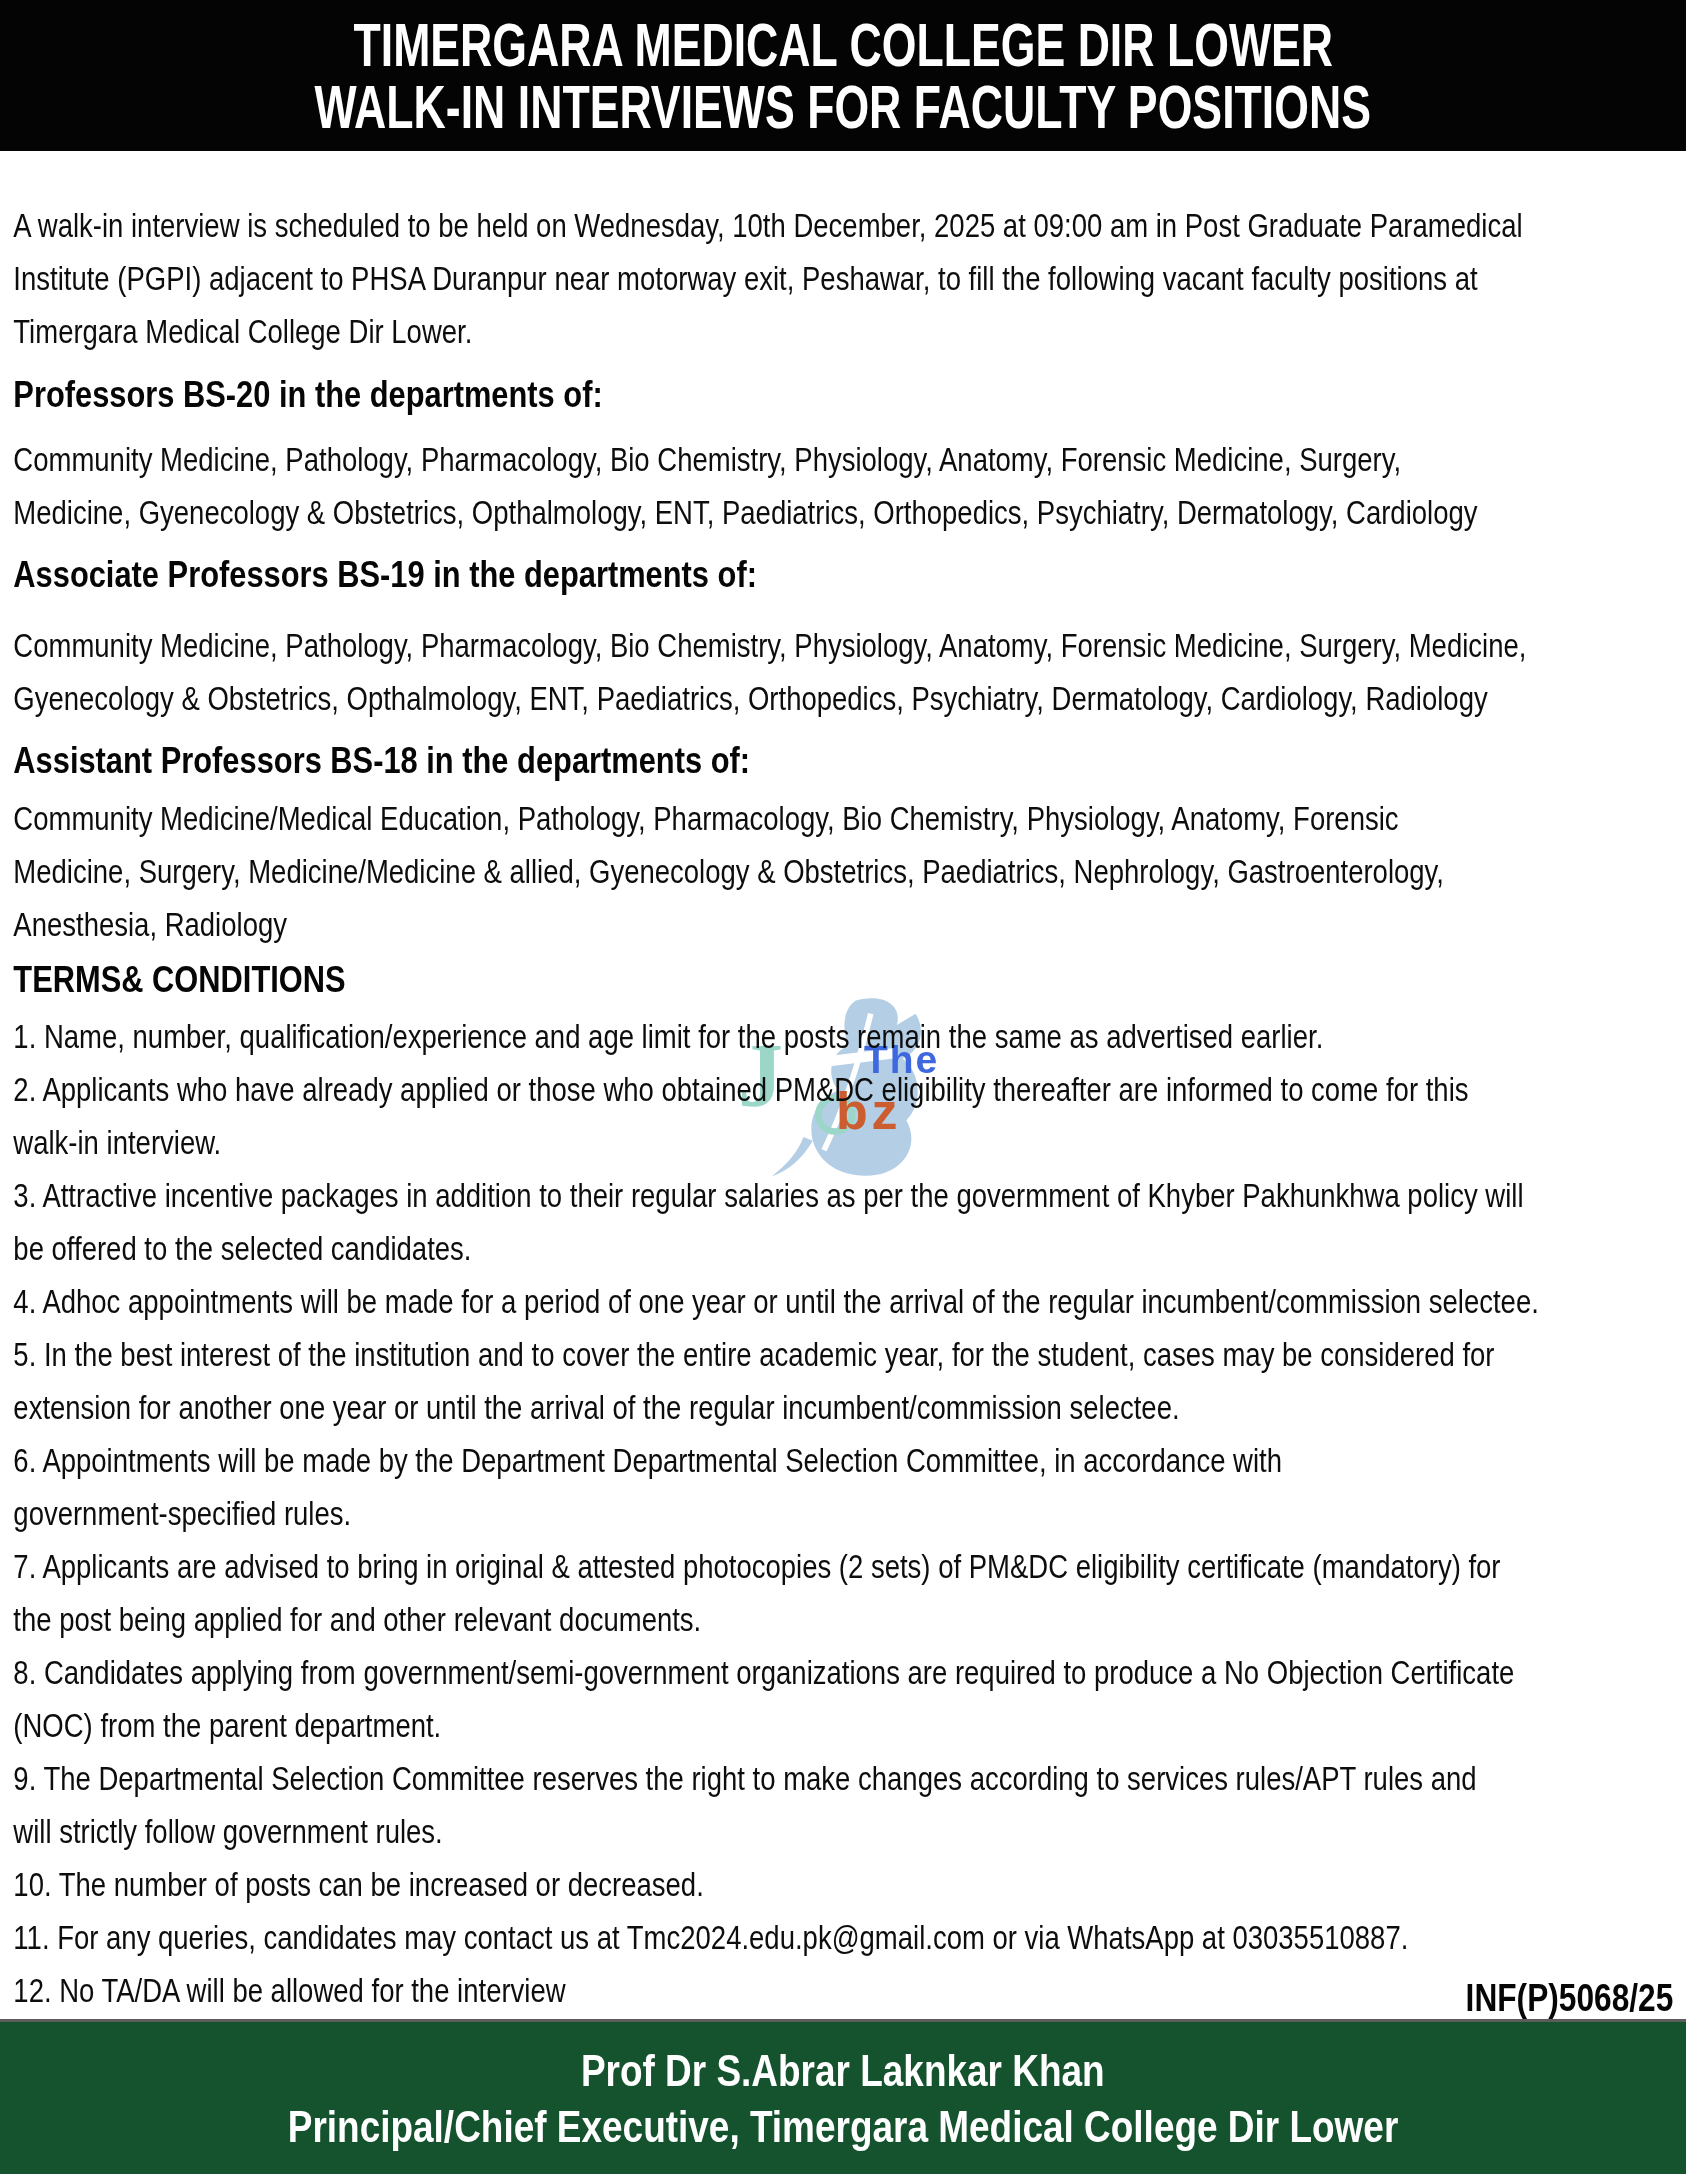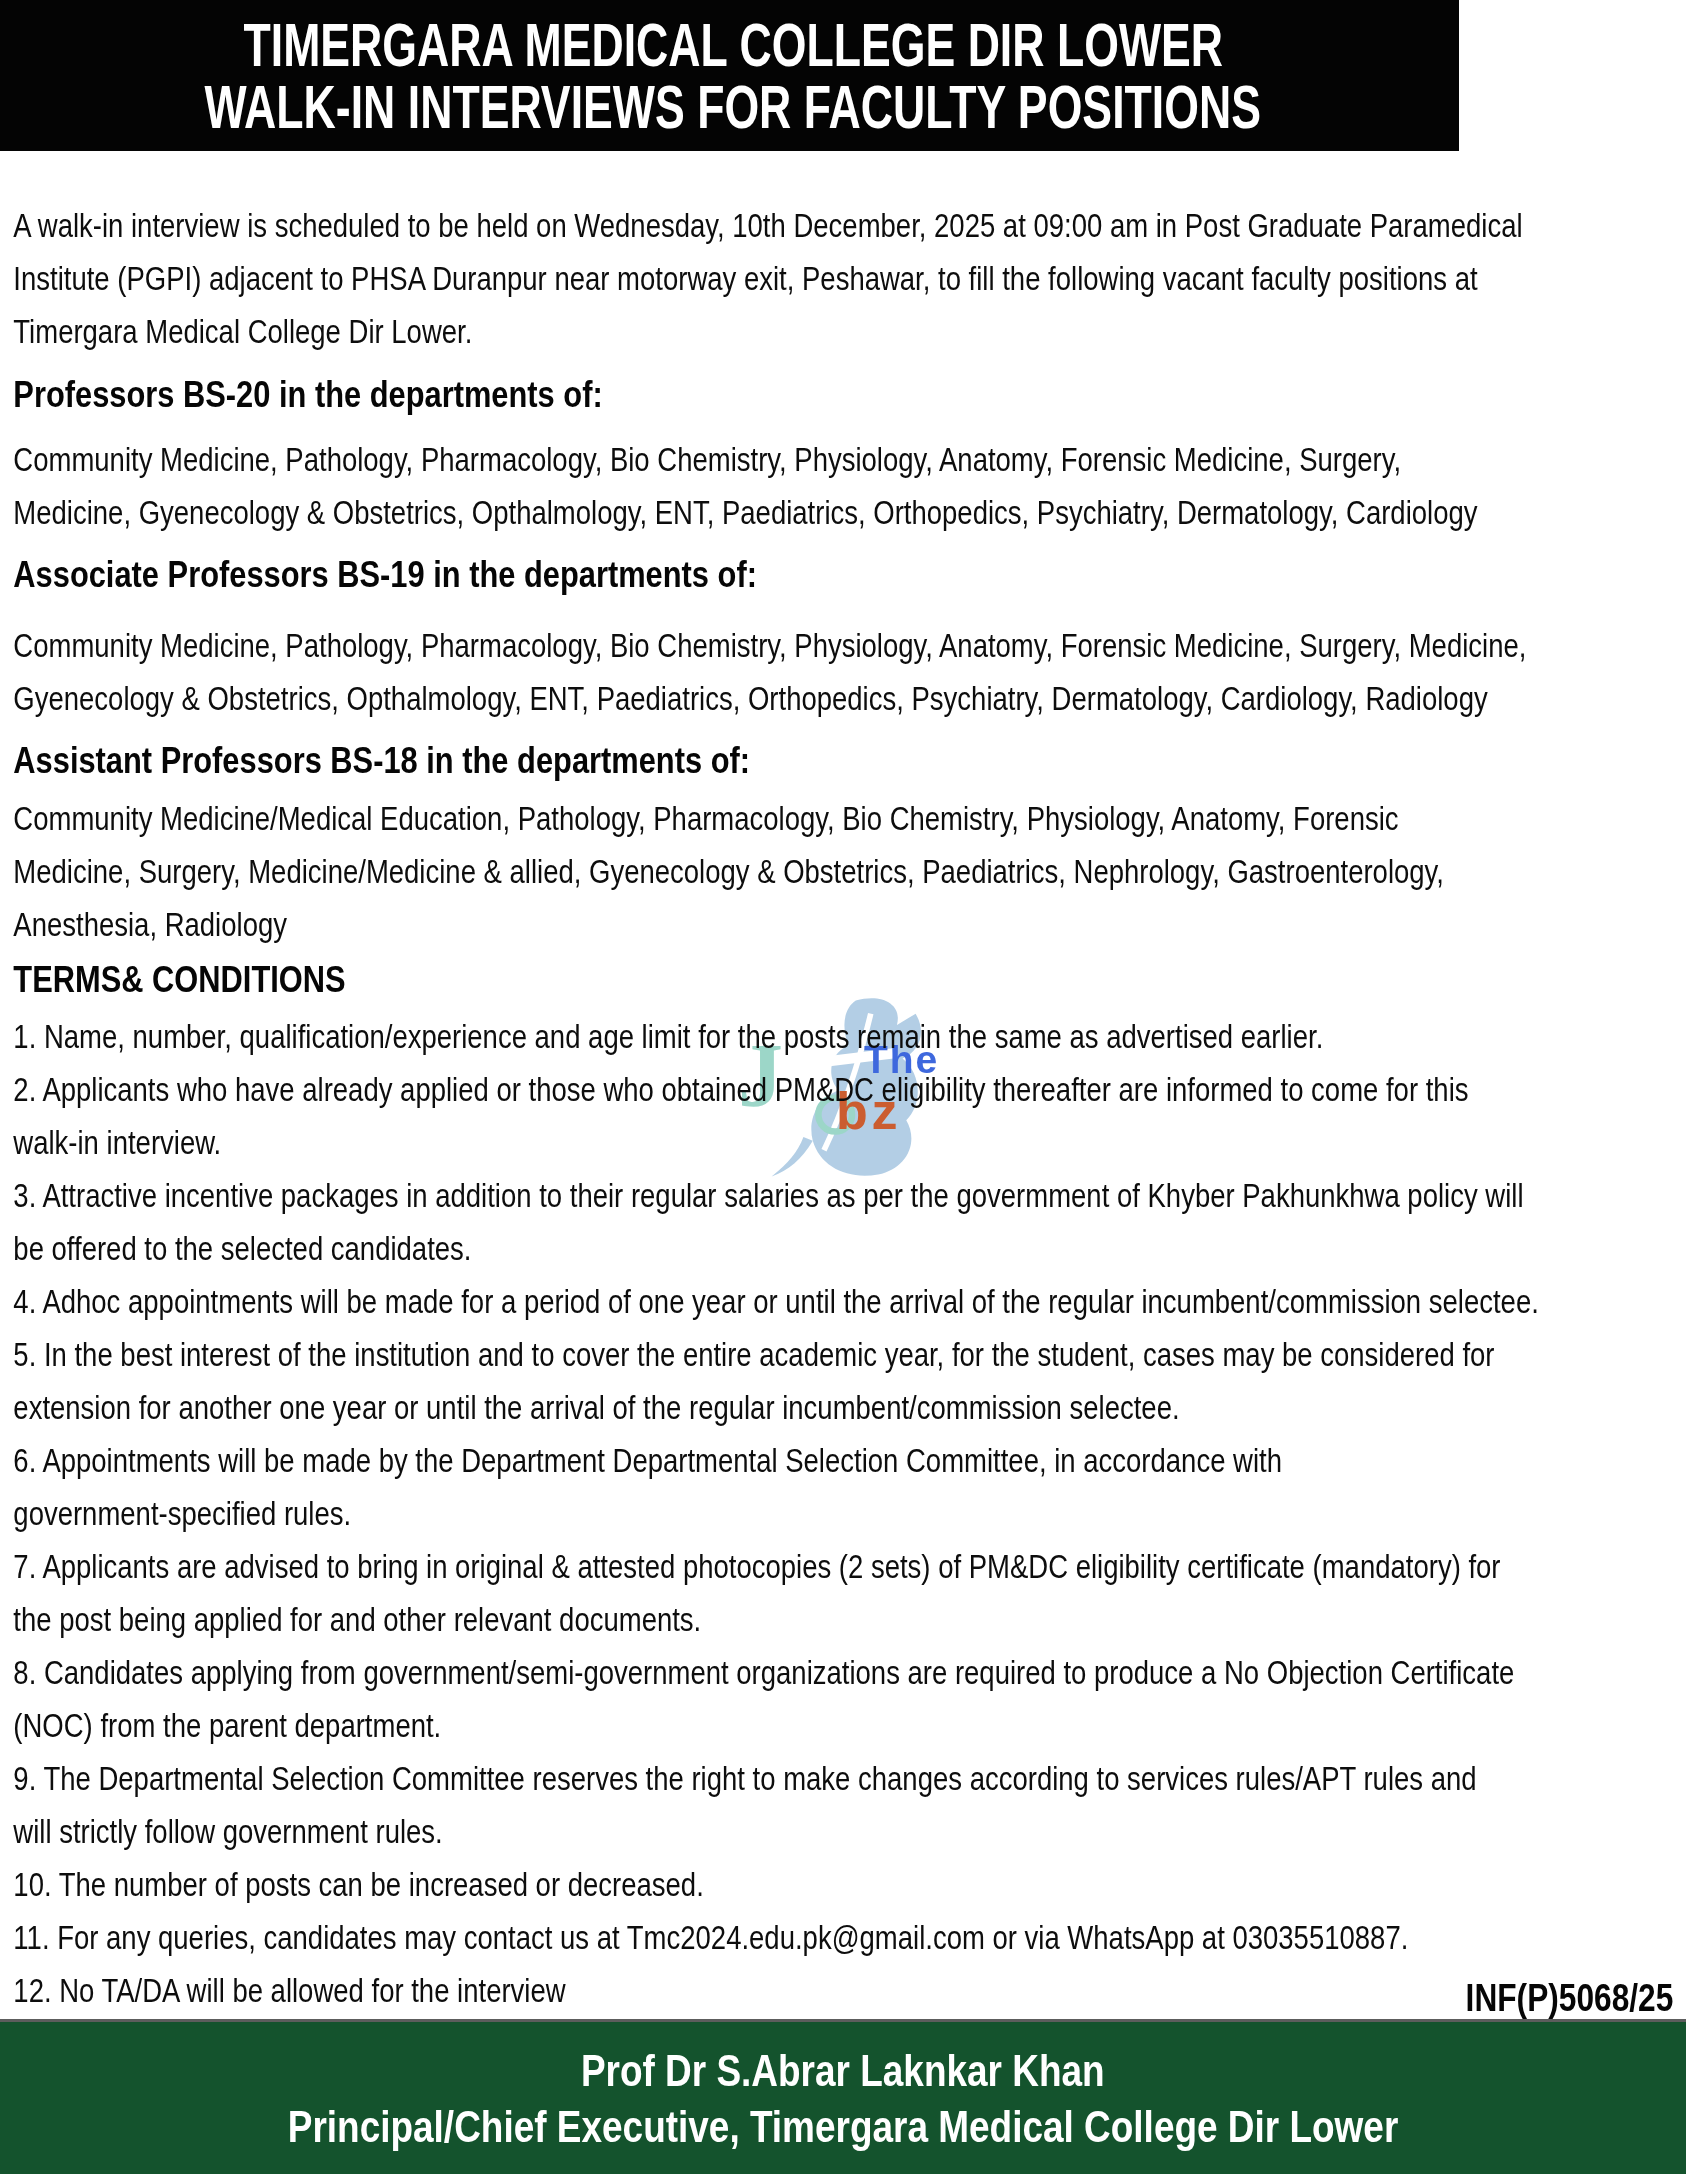--- a/index.html
+++ b/index.html
@@ -3,23 +3,23 @@
 <meta charset="utf-8">
 <style>
   html,body { margin:0; padding:0; background:#e8e8e8; }
   .page {
     position:relative; width:1686px; height:2175px;
     background:#ffffff; overflow:hidden;
     font-family:"Liberation Sans", sans-serif; color:#111;
   }
   
   .header-band {
-    position:absolute; top:0; left:0; width:1452px; height:151px;
+    position:absolute; top:0; left:0; width:1686px; height:151px;
     background:#040404; display:flex; flex-direction:column;
-    align-items:center; justify-content:center;padding-left:7px;
+    align-items:center; justify-content:center;
   }
   .header-band .title {
     display:block; color:#ffffff; font-weight:bold; font-size:62px;
     line-height:62px; white-space:nowrap; transform:scaleX(0.72);
     transform-origin:50% 50%; letter-spacing:0px;
   }
   
   .addendum-strip {
     position:absolute; top:151px; left:0; width:1686px; height:51px;
     display:flex; align-items:center; justify-content:center;

